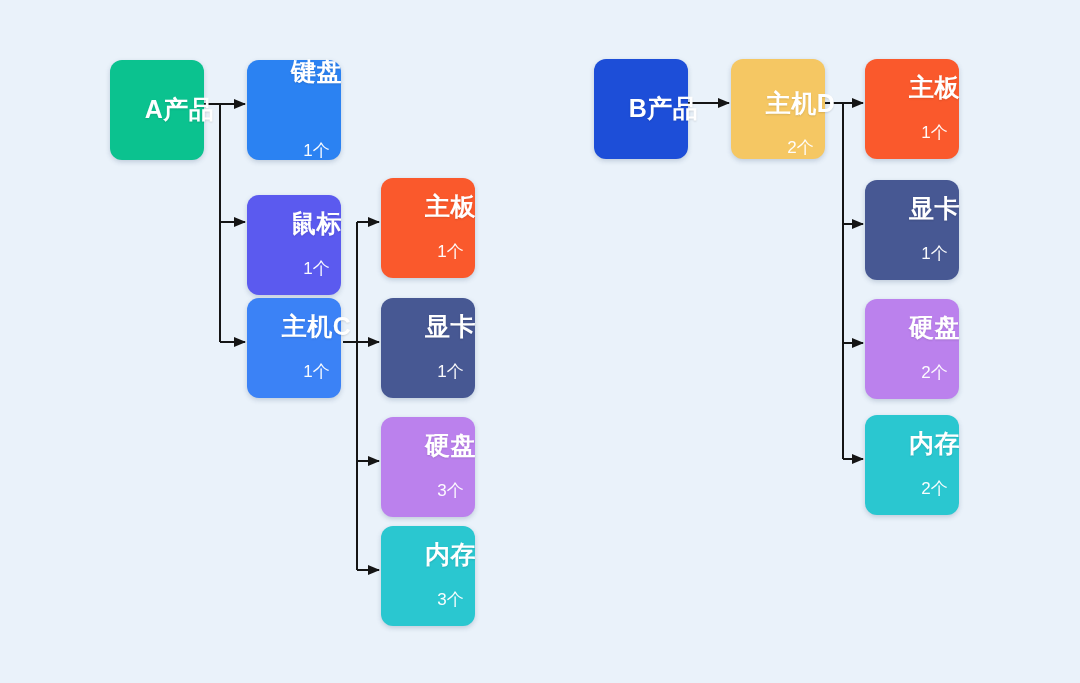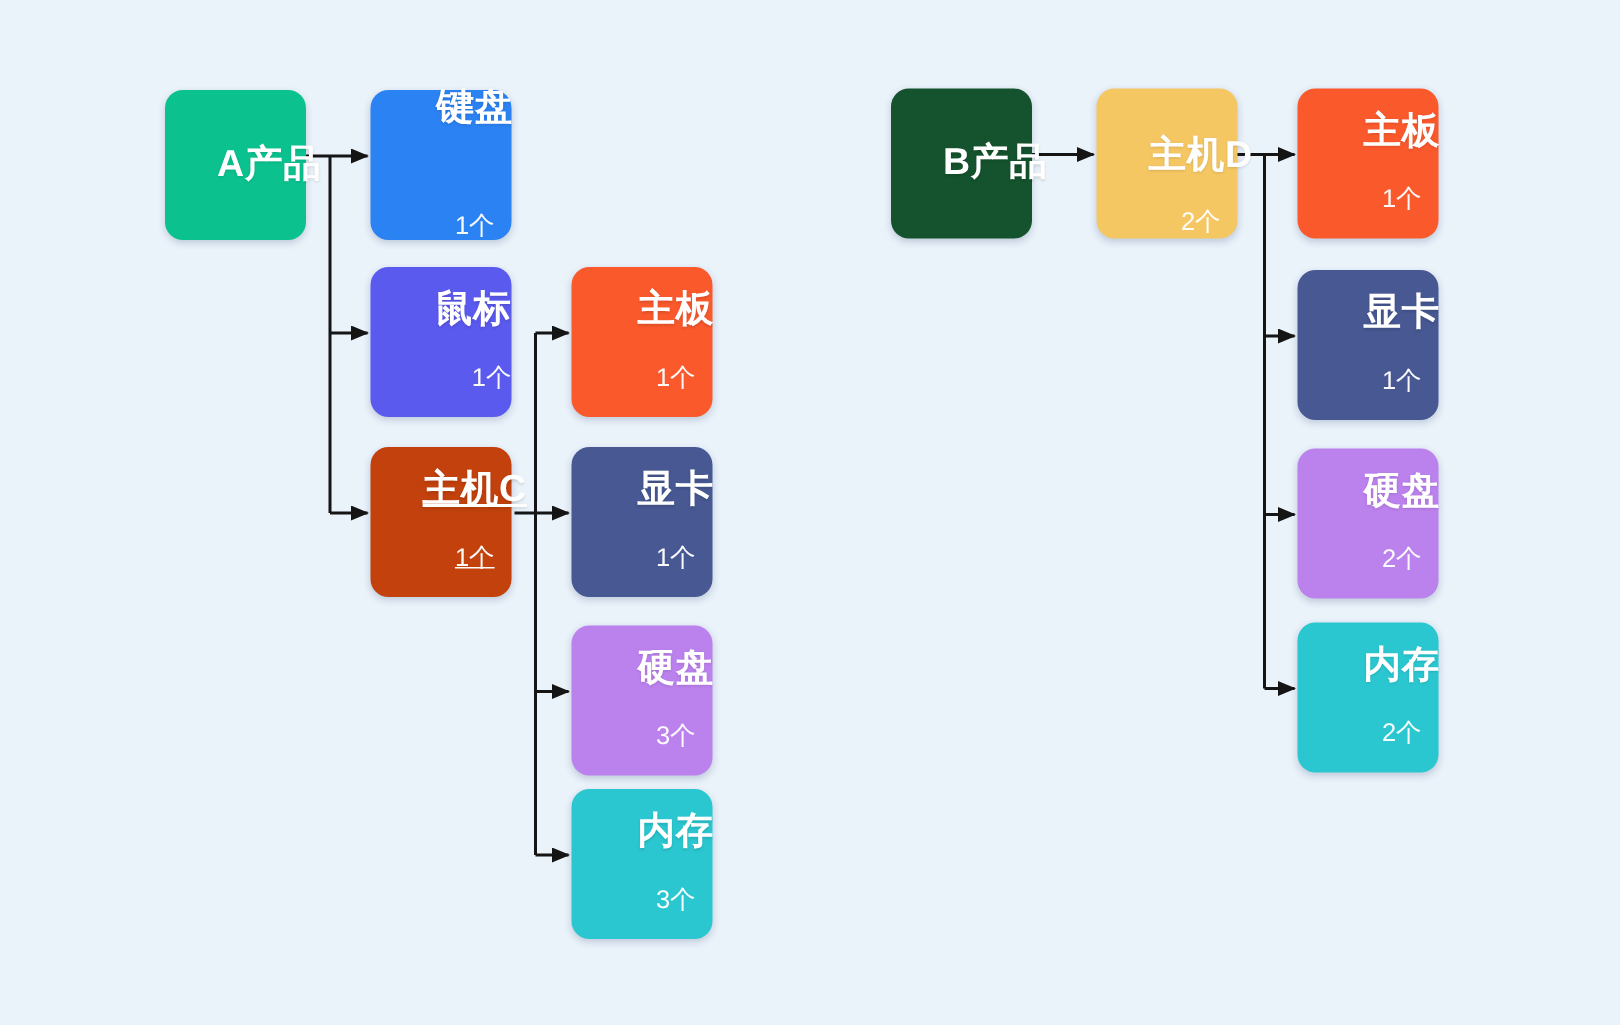--- a/index.html
+++ b/index.html
@@ -19,21 +19,21 @@
   }
   .label{
     font-size:25px;font-weight:600;line-height:1.1;letter-spacing:.5px;
     text-shadow:0 1px 2px rgba(0,0,0,.12);white-space:nowrap;
   }
   .count{font-size:17px;margin-top:19px;opacity:.97;white-space:nowrap;}
   .count:empty{display:none;}
   
   .pos-a    {left:110px;top:60px;}
   .pos-kb   {left:247px;top:60px;}
-  .pos-mouse{left:247px;top:178px;align-items:flex-end;}
+  .pos-mouse{left:247px;top:195px;}
   .pos-hostc{left:247px;top:298px;}
   .pos-lmb  {left:381px;top:178px;}
   .pos-lgpu {left:381px;top:298px;}
   .pos-ldisk{left:381px;top:417px;}
   .pos-lmem {left:381px;top:526px;}
   .pos-b    {left:594px;top:59px;}
   .pos-hostd{left:731px;top:59px;justify-content:flex-end;}
   .pos-rmb  {left:865px;top:59px;}
   .pos-rgpu {left:865px;top:180px;}
   .pos-rdisk{left:865px;top:299px;}
@@ -77,42 +77,42 @@
 
   </div>
   <div class="node pos-kb" style="background: rgb(43, 130, 242); gap: 34px;">
     <span class="label">键盘</span>
     <span class="count">1个</span>
   </div>
   <div class="node pos-mouse" style="background: rgb(91, 90, 239);">
     <span class="label">鼠标</span>
     <span class="count">1个</span>
   </div>
-  <div class="node pos-hostc" style="background: #c2410c; text-decoration: underline;">
+  <div class="node pos-hostc" style="background: #3b82f6;">
     <span class="label">主机C</span>
     <span class="count">1个</span>
   </div>
   <div class="node pos-lmb" style="background: rgb(250, 89, 44);">
     <span class="label">主板</span>
     <span class="count">1个</span>
   </div>
   <div class="node pos-lgpu" style="background: rgb(71, 88, 147);">
     <span class="label">显卡</span>
     <span class="count">1个</span>
   </div>
   <div class="node pos-ldisk" style="background: rgb(187, 129, 237);">
     <span class="label">硬盘</span>
     <span class="count">3个</span>
   </div>
   <div class="node pos-lmem" style="background: rgb(42, 199, 208);">
     <span class="label">内存</span>
     <span class="count">3个</span>
   </div>
 
-  <div class="node pos-b" style="background: #14532d; align-items: center;">
+  <div class="node pos-b" style="background: #1d4ed8; align-items: center;">
     <span class="label">B产品</span>
 
   </div>
   <div class="node pos-hostd" style="background: rgb(245, 199, 99);">
     <span class="label">主机D</span>
     <span class="count">2个</span>
   </div>
   <div class="node pos-rmb" style="background: rgb(250, 89, 44);">
     <span class="label">主板</span>
     <span class="count">1个</span>

